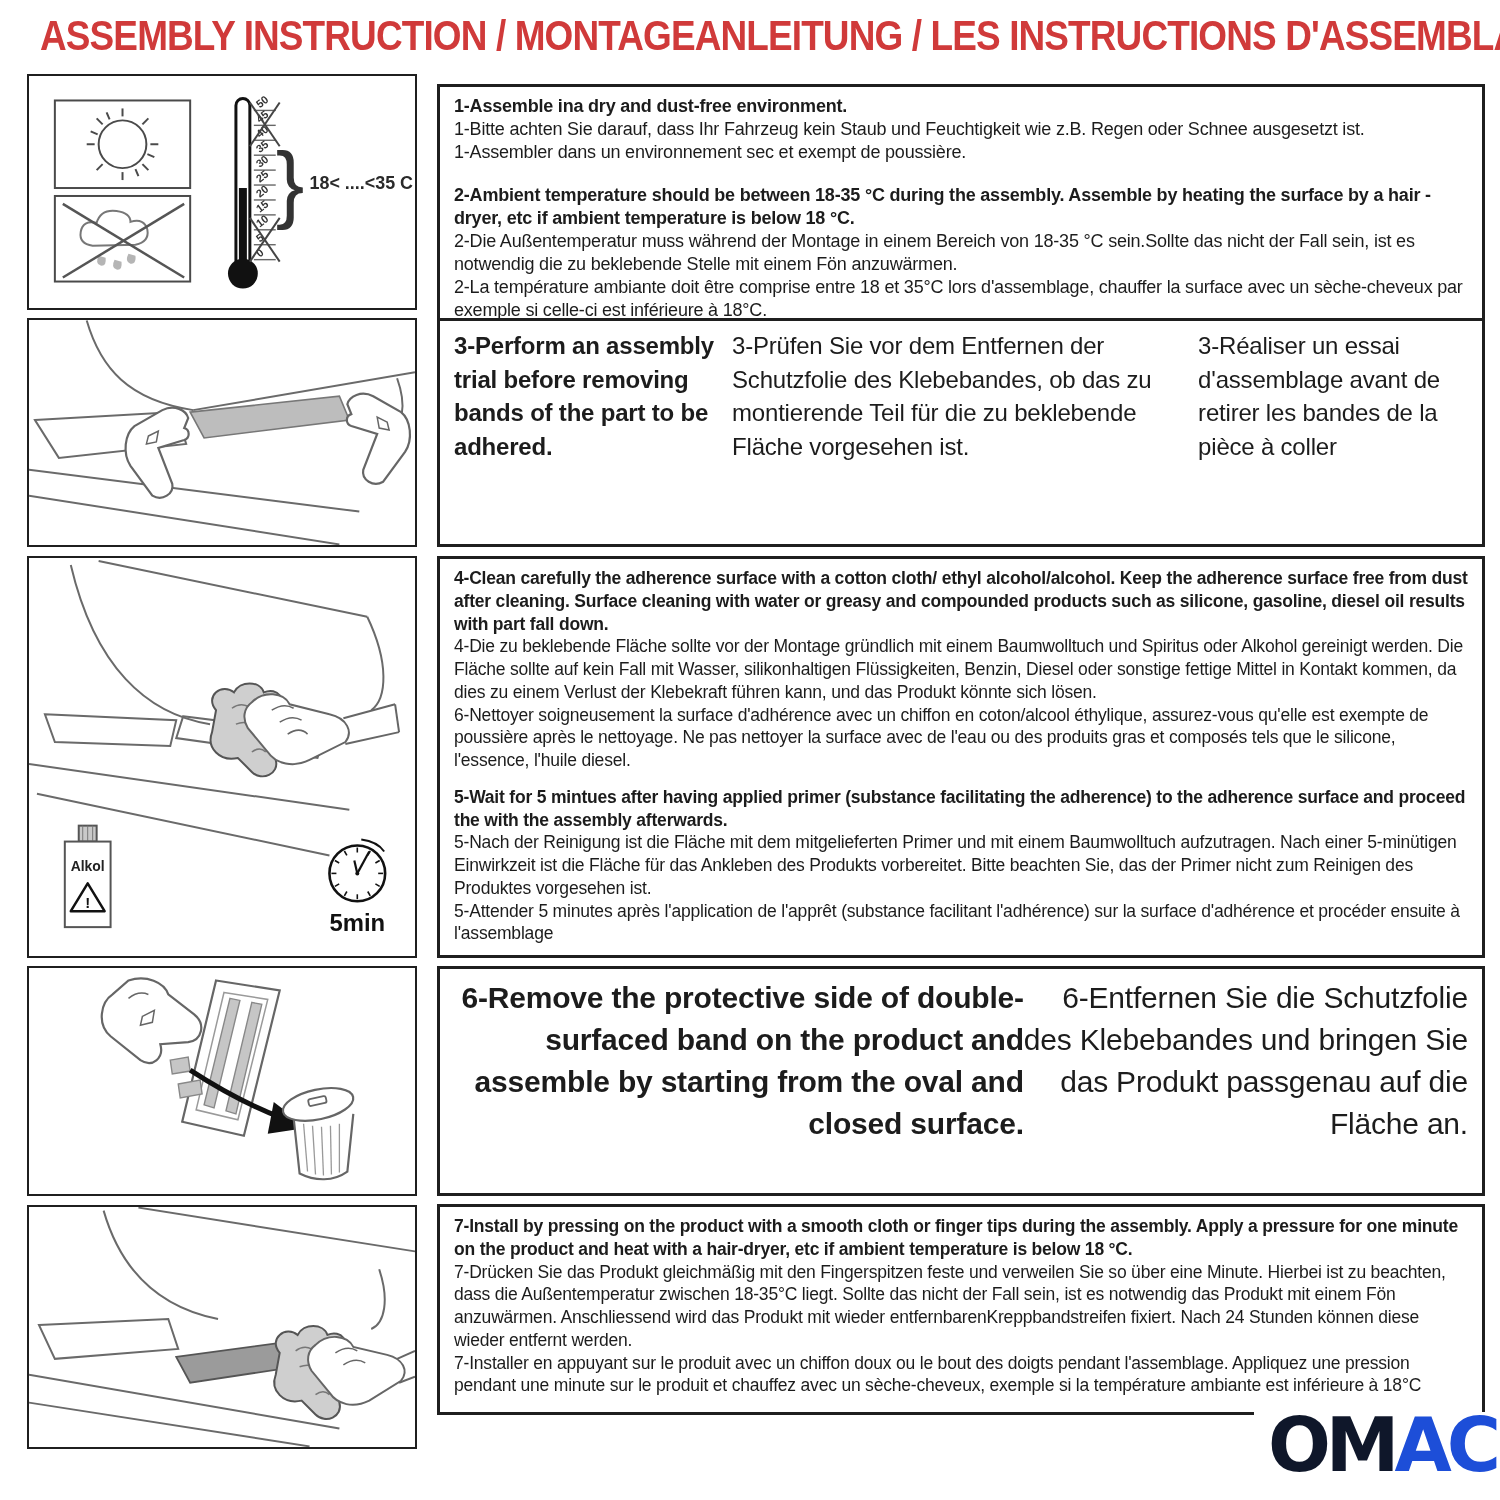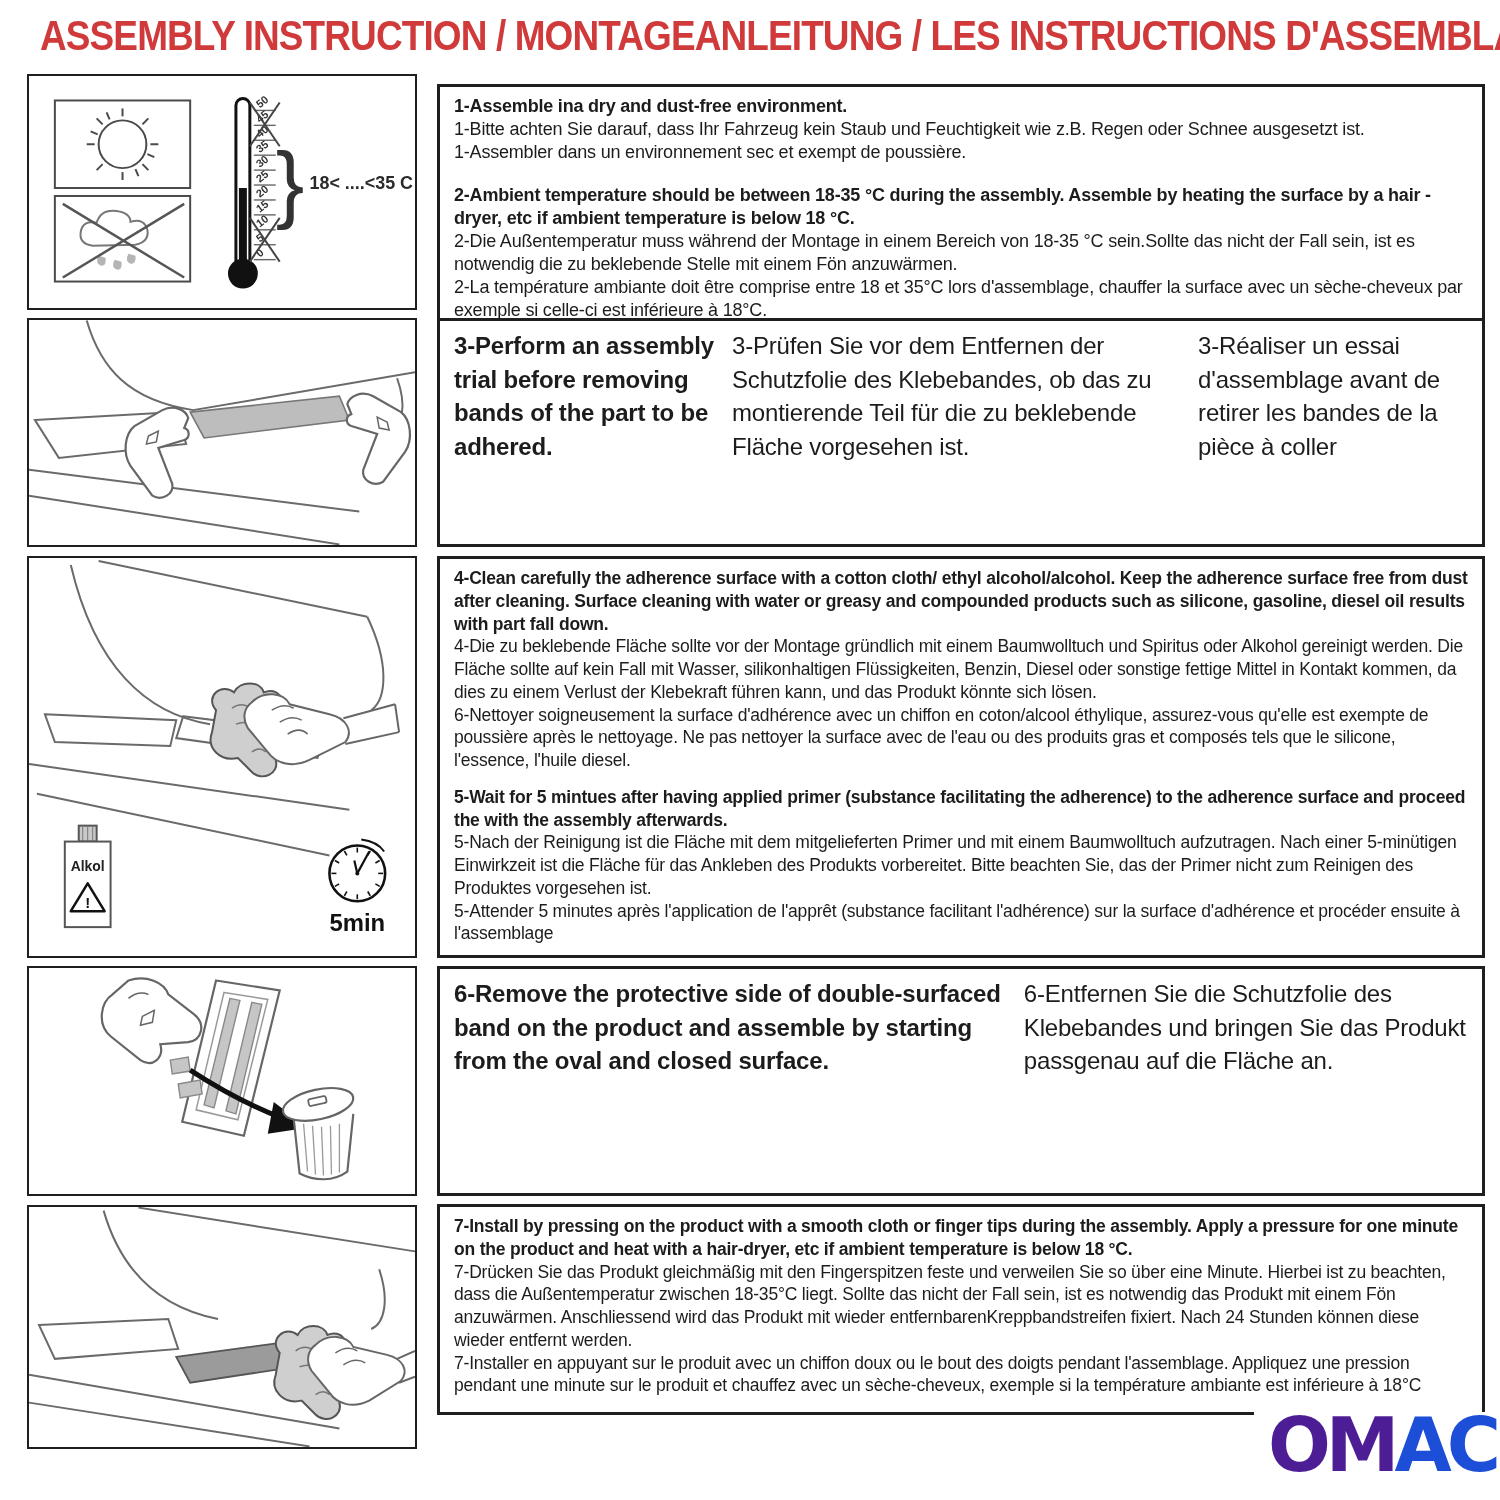--- a/index.html
+++ b/index.html
@@ -31,30 +31,30 @@
   .r4t { top:966px; height:230px; }
   .r5i { top:1205px; height:244px; }
   .r5t { top:1204px; height:211px; }
   .text-box p { margin:0; }
   .b { font-weight:bold; }
   .sp { height:20px; }
   .sp-sm { height:14px; }
   .fs17 { font-size:18px;   line-height:1.28; }
   .fs175{ font-size:17.5px; line-height:1.30; }
   .fs24 { font-size:24px;   line-height:1.40; }
-  .fs22 { font-size:24px; line-height:1.40; }
+  .fs22 { font-size:30px; line-height:1.40;text-align:right; }
   .vcenter { display:flex; flex-direction:row; justify-content:center; }
   .illus-box svg { display:block; width:100%; height:100%; }
   .logo {
     position:absolute; right:0; top:1412px; background:#fff;
     padding:0 4px 10px 14px; line-height:0.9; white-space:nowrap;
     font-family:"DejaVu Sans","Liberation Sans",sans-serif;
     font-size:74px; font-weight:900; letter-spacing:-5px;
   }
-  .logo-black { color:#4c1d95;text-align:center; }
+  .logo-black { color:#0f172a;text-align:center; }
   .logo-red   { color:#1d4ed8; }
 </style>
 </head>
 <body>
 
 <div class="page">
 
   <div class="title">ASSEMBLY INSTRUCTION / MONTAGEANLEITUNG / LES INSTRUCTIONS D'ASSEMBLAGE</div>
 
   <div class="illus-box r1i">

